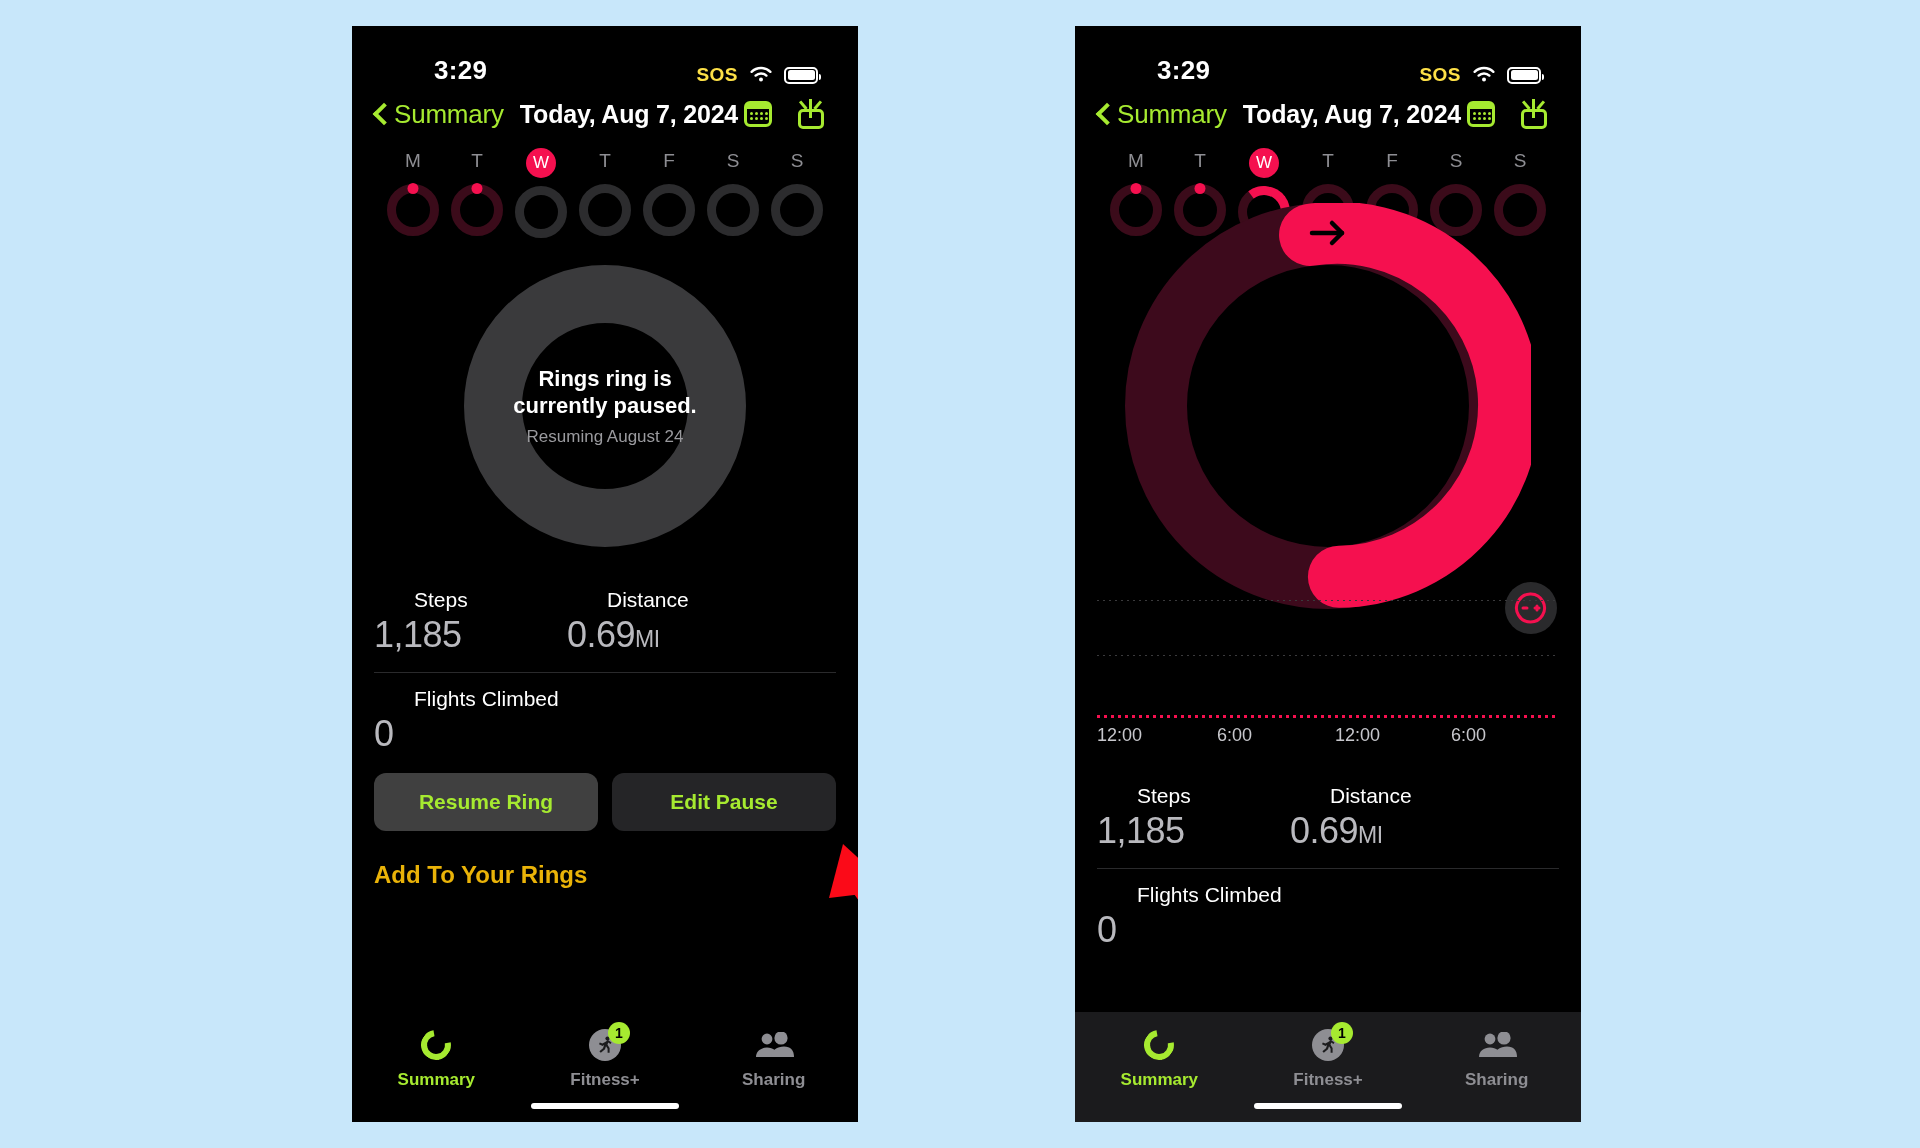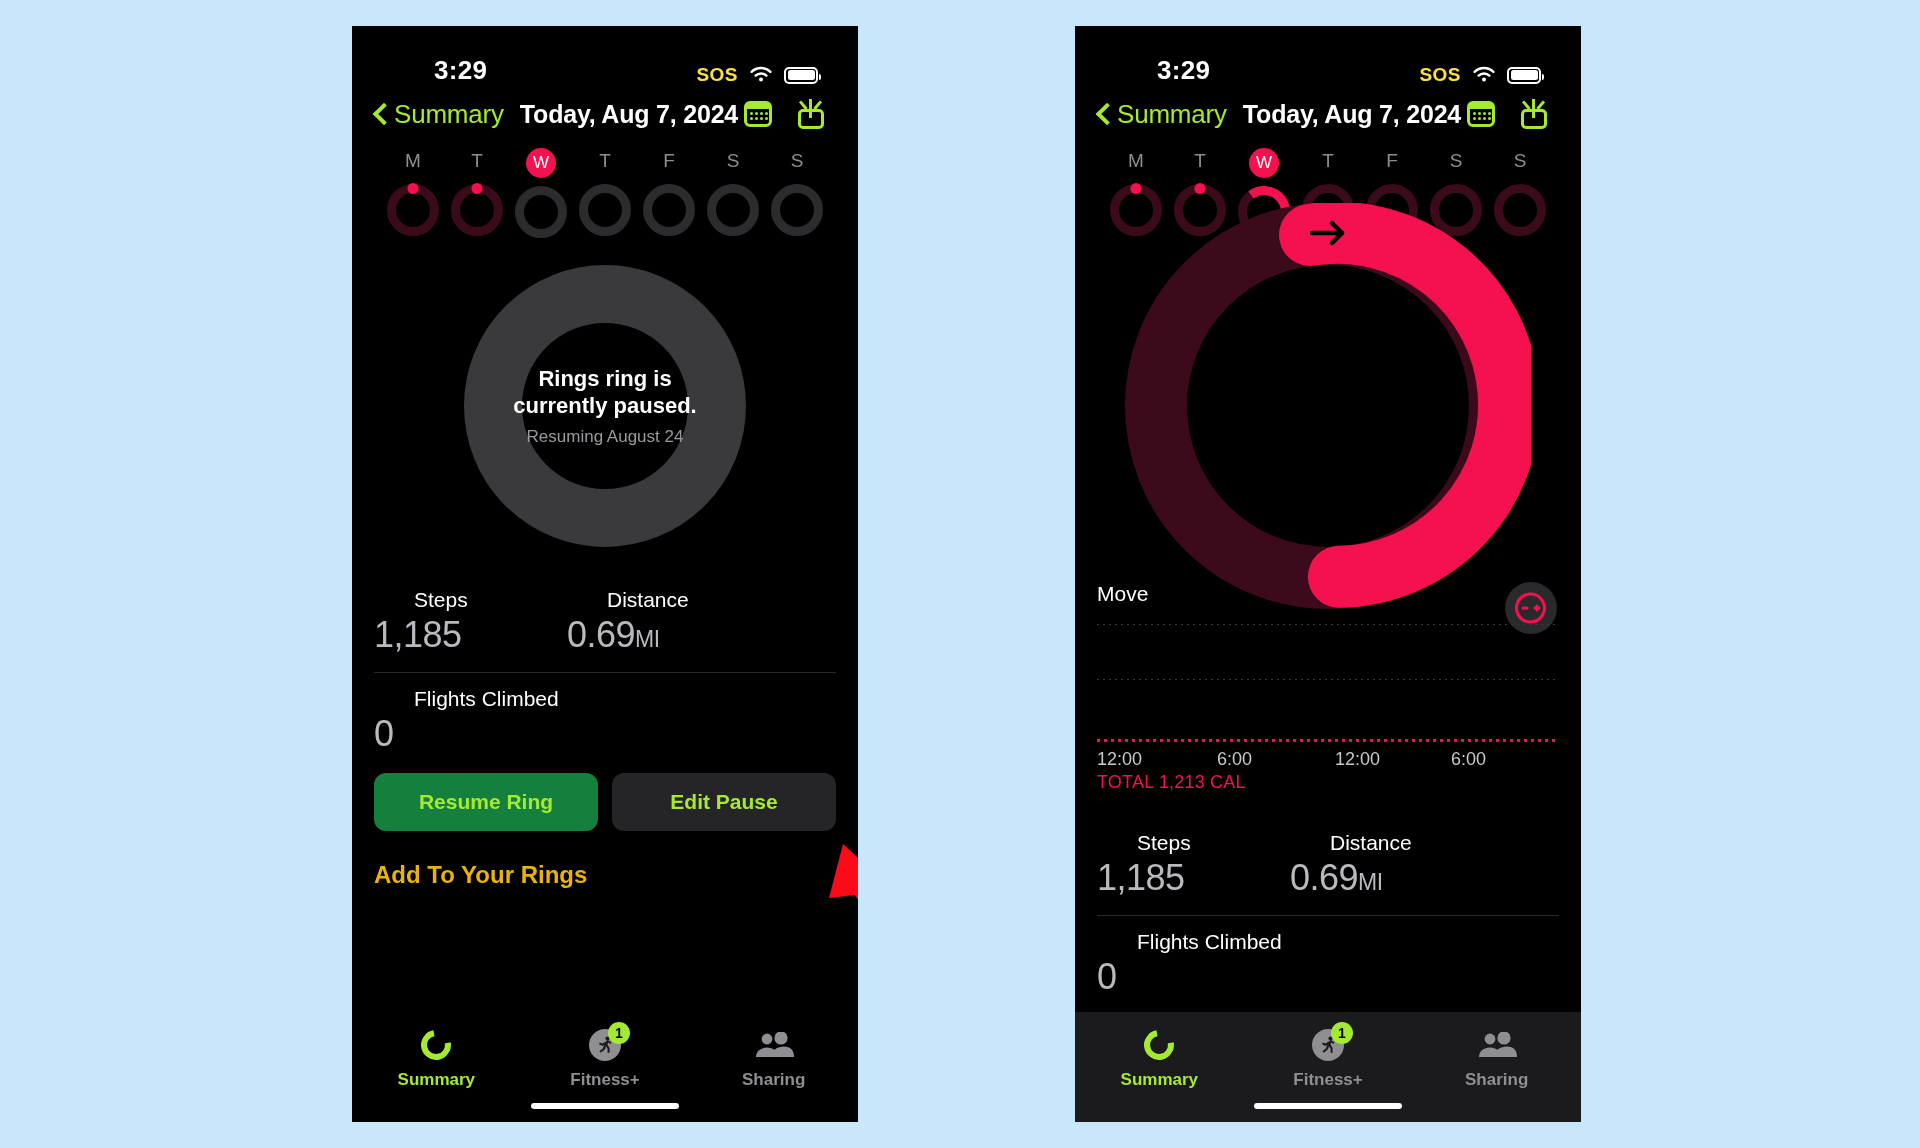--- a/index.html
+++ b/index.html
@@ -305,21 +305,21 @@
         <div class="divider"></div>
         <div class="metric-row">
           <div class="metric">
             <div class="metric-label">Flights Climbed</div>
             <div class="metric-value">0</div>
           </div>
         </div>
       </div>
 
       <div style="display:flex; gap:14px; padding:2px 22px 0 22px;">
-        <button style="flex:1;height:58px;border:none;border-radius:12px;background:#15803d;color:#a6ea30;font-size:21px;font-weight:bold;font-family:'Liberation Sans',sans-serif;cursor:pointer;">Resume Ring</button>
+        <button style="flex:1;height:58px;border:none;border-radius:12px;background:#404040;color:#a6ea30;font-size:21px;font-weight:bold;font-family:'Liberation Sans',sans-serif;cursor:pointer;">Resume Ring</button>
         <button style="flex:1;height:58px;border:none;border-radius:12px;background:#252527;color:#a6ea30;font-size:21px;font-weight:bold;font-family:'Liberation Sans',sans-serif;cursor:pointer;">Edit Pause</button>
       </div>
 
       <div style="color:#eab308;font-size:24px;font-weight:bold;padding:30px 22px 0 22px;">Add To Your Rings</div>
 
       <div class="tabbar">
         <div class="tab active">
           <div class="tab-icon">
               <span class="summary-ico"></span>
             </div>
@@ -461,42 +461,40 @@
             <path d="M203 31 A172 172 0 1 1 196 374" fill="none" stroke="#f5104f" stroke-width="62" stroke-linecap="round" transform="rotate(-6 203 203)"></path>
             <g transform="translate(183,10)">
               <path d="M4 20 H34" stroke="#000" stroke-width="4.5" stroke-linecap="round" fill="none"></path>
               <path d="M24 10 L34 20 L24 30" stroke="#000" stroke-width="4.5" stroke-linecap="round" stroke-linejoin="round" fill="none"></path>
             </g>
           </svg>
         </div>
       </div>
 
       <div class="move-block">
-        <div class="move-label">Move</div>
         <div class="goal-btn">
           <svg width="34" height="34" viewBox="0 0 34 34">
             <path d="M17 3 A14 14 0 1 1 16 3" fill="none" stroke="#f5104f" stroke-width="3" stroke-linecap="round"></path>
             <path d="M9 17 H13" stroke="#f5104f" stroke-width="3" stroke-linecap="round"></path>
             <path d="M21 17 H25 M23 15 V19" stroke="#f5104f" stroke-width="3" stroke-linecap="round"></path>
           </svg>
         </div>
       </div>
 
       <div class="chart">
         <div class="gridline" style="top:0;"></div>
         <div class="gridline" style="top:55px;"></div>
         <div class="baseline"></div>
       </div>
       <div class="chart-xaxis">
         <span class="xtick" style="flex:0 0 120px;">12:00</span>
         <span class="xtick" style="flex:0 0 118px;">6:00</span>
         <span class="xtick" style="flex:0 0 116px;">12:00</span>
         <span class="xtick">6:00</span>
       </div>
-      <div class="chart-total">TOTAL 1,213 CAL</div>
 
       <div class="metrics" style="margin-top:24px;">
         <div class="metric-row">
           <div class="metric wide">
             <div class="metric-label">Steps</div>
             <div class="metric-value"><span>1,185</span></div>
           </div>
           <div class="metric">
             <div class="metric-label">Distance</div>
             <div class="metric-value"><span>0.69</span><span class="unit">MI</span></div>

